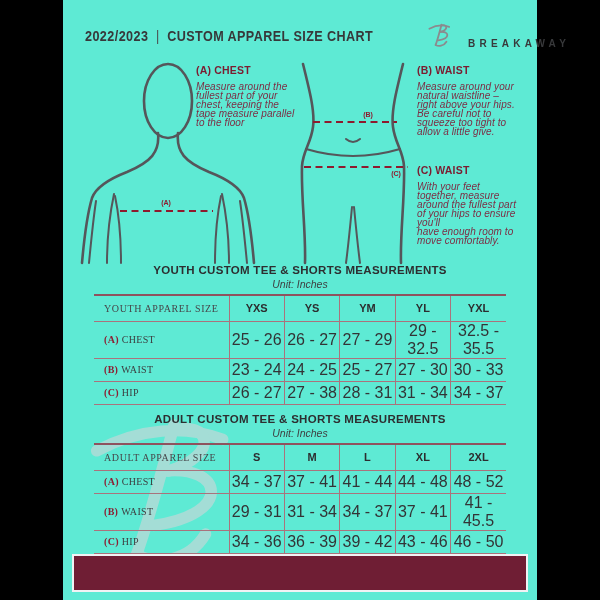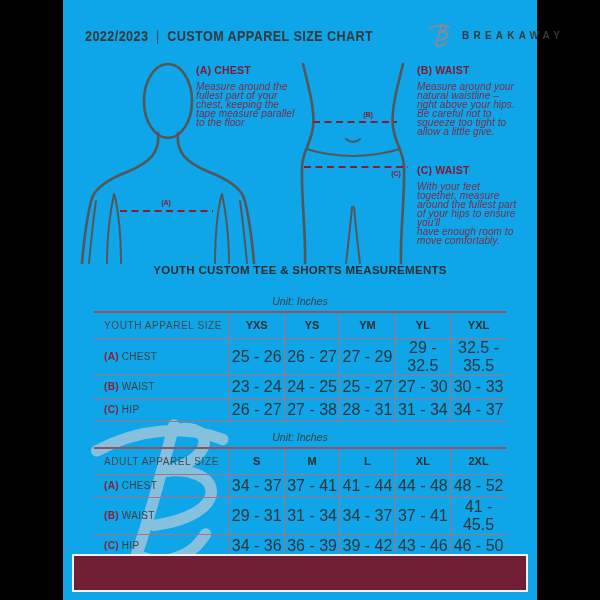--- a/index.html
+++ b/index.html
@@ -1,26 +1,26 @@
 <!DOCTYPE html>
 <html><head>
 <meta charset="utf-8">
 <style>
   * { margin:0; padding:0; box-sizing:border-box; }
   html,body { width:600px; height:600px; }
   body { background:#000; position:relative; font-family:"Liberation Sans","DejaVu Sans",sans-serif; overflow:hidden; }
 
-  .page { position:absolute; left:63px; top:0; width:474px; height:600px; background:#0ea5e9; }
+  .page { position:absolute; left:63px; top:0; width:474px; height:600px; background:#5eead4; }
 
   
   .hdr { position:absolute; left:22px; right:20px; top:22px; height:26px; display:flex; justify-content:space-between; align-items:center; }
   .hdr-left { display:inline-block; transform:scaleX(.84); transform-origin:left center; white-space:nowrap;
               font-weight:bold; font-size:15px; letter-spacing:.5px; color:#37383a; }
   .hdr-left .sep { margin:0 9px; font-weight:normal; color:#4a4b4d; }
-  .brand { display:flex; align-items:center; gap:7px; }
+  .brand { display:flex; align-items:flex-end; gap:13px; }
   .brand svg { width:27px; height:28px; color:#8a8b8e; }
   .brand-name { font-weight:bold; font-size:10px; letter-spacing:4.2px; color:#38393b; }
 
   
   svg.figures { position:absolute; left:0; top:0; width:474px; height:600px; z-index:0; }
   .outline { fill:none; stroke:#55565a; stroke-width:2.6; stroke-linecap:round; }
   .thin    { fill:none; stroke:#55565a; stroke-width:2;   stroke-linecap:round; }
   .dash    { fill:none; stroke:#8e1a2e; stroke-width:2.2; stroke-dasharray:7 4.5; }
   .watermark { position:absolute; left:25px; top:405px; width:172px; height:172px; color:#d4d5d8; opacity:.6; z-index:0; }
 
@@ -35,25 +35,25 @@
   .marker { position:absolute; font-size:7px; font-weight:bold; color:#8e1a2e; z-index:1; transform:translateX(-50%); }
   .mk-chest { left:103px; top:199px; }
   .mk-waist { left:305px; top:111px; }
   .mk-hip   { left:333px; top:170px; }
 
   
   .sect { position:absolute; left:0; width:474px; text-align:center; z-index:1; }
   .sect-youth { top:264px; }
   .sect-adult { top:413px; }
   .sect-title { font-size:11.5px; font-weight:bold; color:#2d2e30; letter-spacing:.3px; line-height:13px; }
-  .sect-unit  { font-size:10.5px; font-style:italic; color:#3f4042; line-height:12px; margin-top:18px; }
+  .sect-unit  { font-size:10.5px; font-style:italic; color:#3f4042; line-height:12px; margin-top:1px; }
 
   table.size-table { border-collapse:collapse; table-layout:fixed; width:412px; margin:4px auto 0; background:transparent; }
   .size-table tr > * { border:1px solid #aa727c; }
-  .size-table tr > :first-child { border-left:none; }
+  .size-table tr > :first-child { border-left:none;font-family:Liberation Serif, serif; }
   .size-table tr > :last-child  { border-right:none; }
   .size-table thead tr > * { border-top:2px solid #8f525e; }
   .size-table th, .size-table td { height:23px; font-size:16px; color:#333436; text-align:center; vertical-align:middle; }
   .size-table thead th { height:26px; font-weight:bold; font-size:11px; color:#2c2d2f; }
   .size-table .label-col { width:135px; text-align:left; padding-left:10px; }
   .size-table thead .label-col { font-weight:normal; font-size:10px; letter-spacing:.6px; color:#46474a; }
   .size-table td.label-col { font-size:10px; color:#3c3d3f; letter-spacing:.3px; }
   .size-table .pre { color:#8c1f33; font-weight:bold; margin-right:3px; }
 
   
@@ -186,20 +186,21 @@
             <td>27 - 38</td>
             <td>28 - 31</td>
             <td>31 - 34</td>
             <td>34 - 37</td>
           </tr>
         </tbody>
       </table>
   </div>
 
   <div class="sect sect-adult">
+    <div class="sect-title">ADULT CUSTOM TEE &amp; SHORTS MEASUREMENTS</div>
     <div class="sect-unit">Unit: Inches</div>
     <table class="size-table">
         <thead>
           <tr>
             <th class="label-col">ADULT APPAREL SIZE</th>
             <th>S</th>
             <th>M</th>
             <th>L</th>
             <th>XL</th>
             <th>2XL</th>

